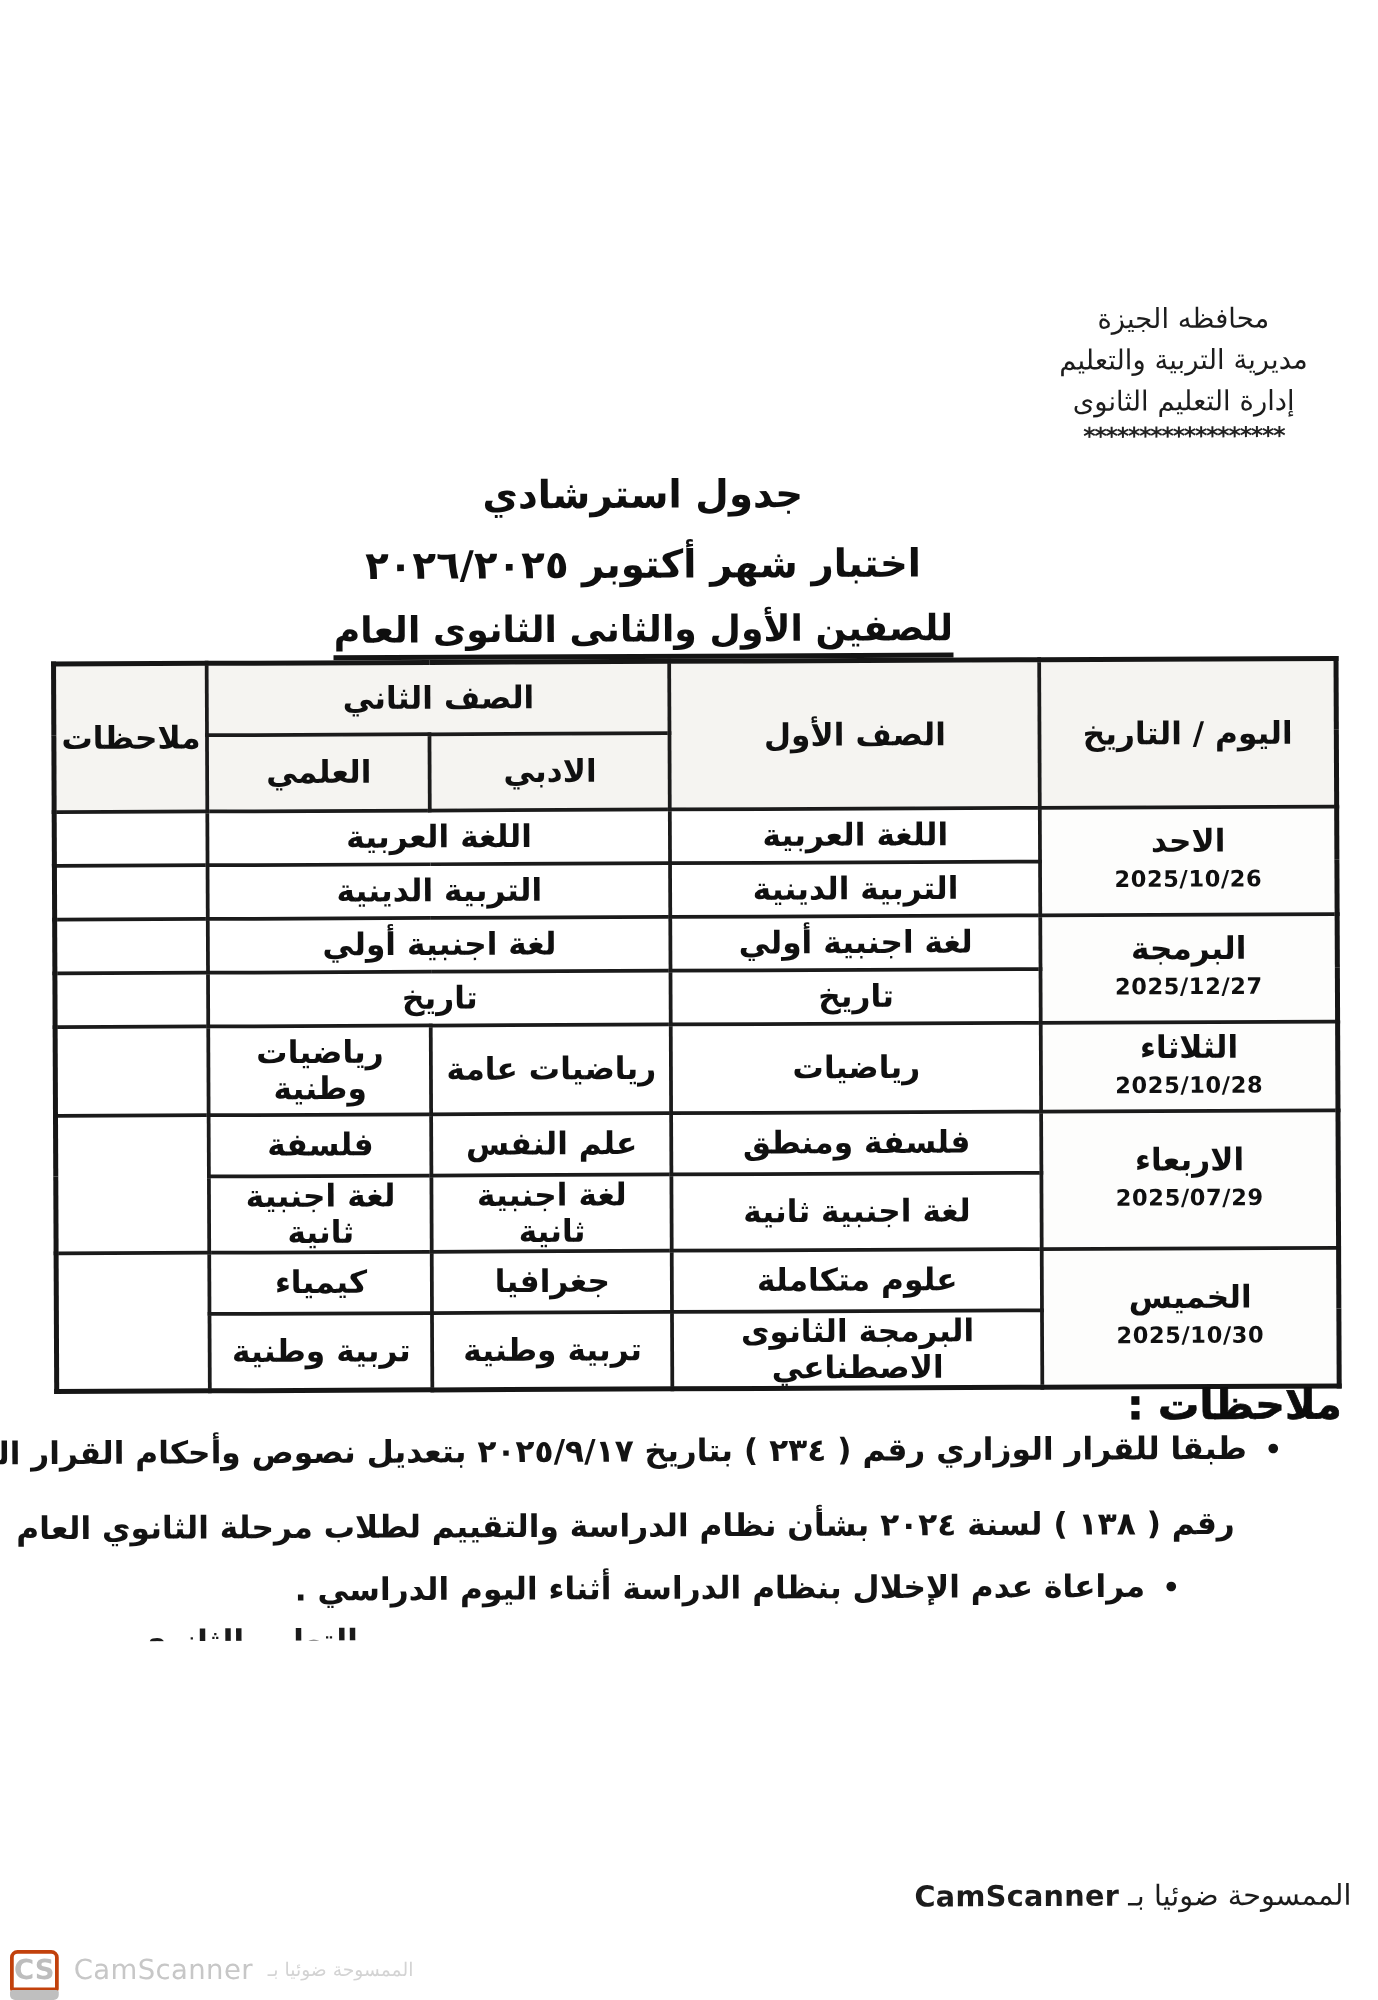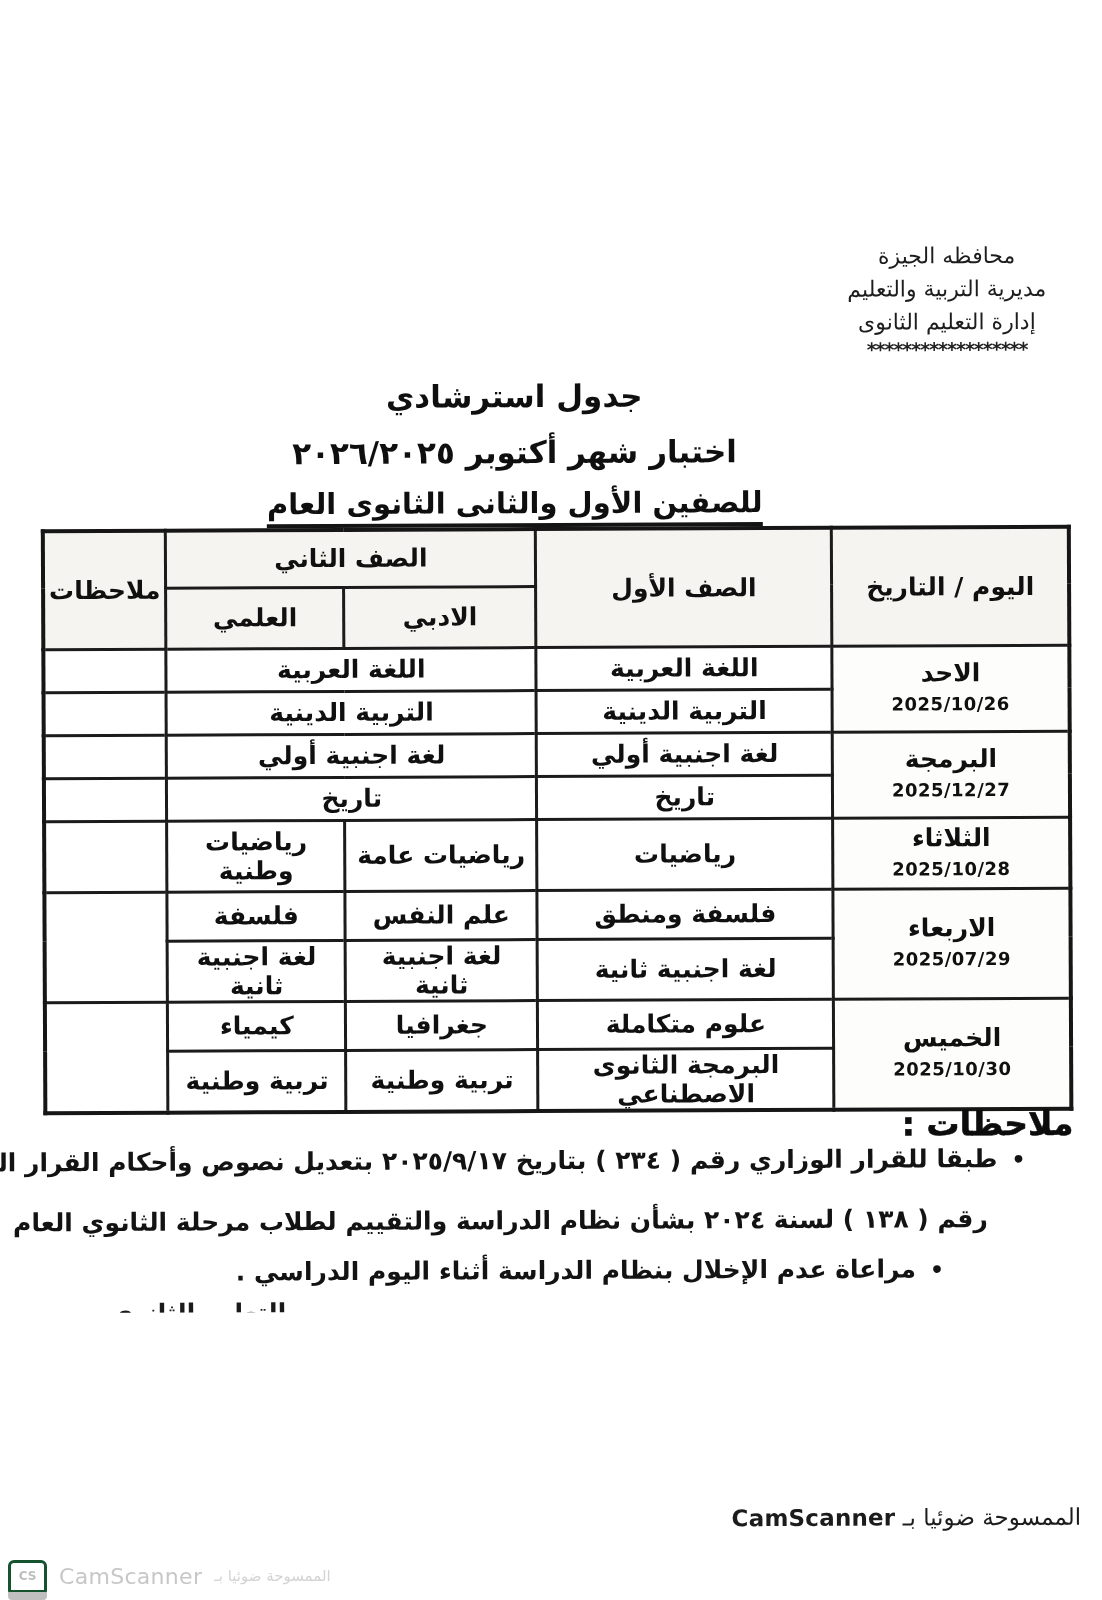--- a/index.html
+++ b/index.html
@@ -68,23 +68,23 @@
     font-size:23px;color:#1c1c1c;
   }
   .scan-footer .app{font-weight:bold;letter-spacing:0.2px;}
   
   .watermark{
     position:absolute;left:8px;top:1556px;height:40px;
     display:flex;align-items:center;gap:12px;
   }
   .cs-badge{
     position:relative;width:33px;height:27px;
-    border:3px solid #14532d;border-radius:6px 6px 2px 2px;
+    border:3px solid #c2410c;border-radius:6px 6px 2px 2px;
     display:flex;align-items:center;justify-content:center;
-    font-size:12px;font-weight:bold;color:#bdbdbd;
+    font-size:22px;font-weight:bold;color:#bdbdbd;
   }
   .cs-badge::after{
     content:"";position:absolute;left:-3px;right:-3px;bottom:-10px;height:8px;
     background:#bfbfbf;border-radius:2px 2px 4px 4px;
   }
   .wm-app{font-size:22px;color:#c7c7c7;letter-spacing:0.3px;}
   .wm-ar{font-size:15px;color:#d3d3d3;direction:rtl;}
 </style>
 </head>
 <body>

